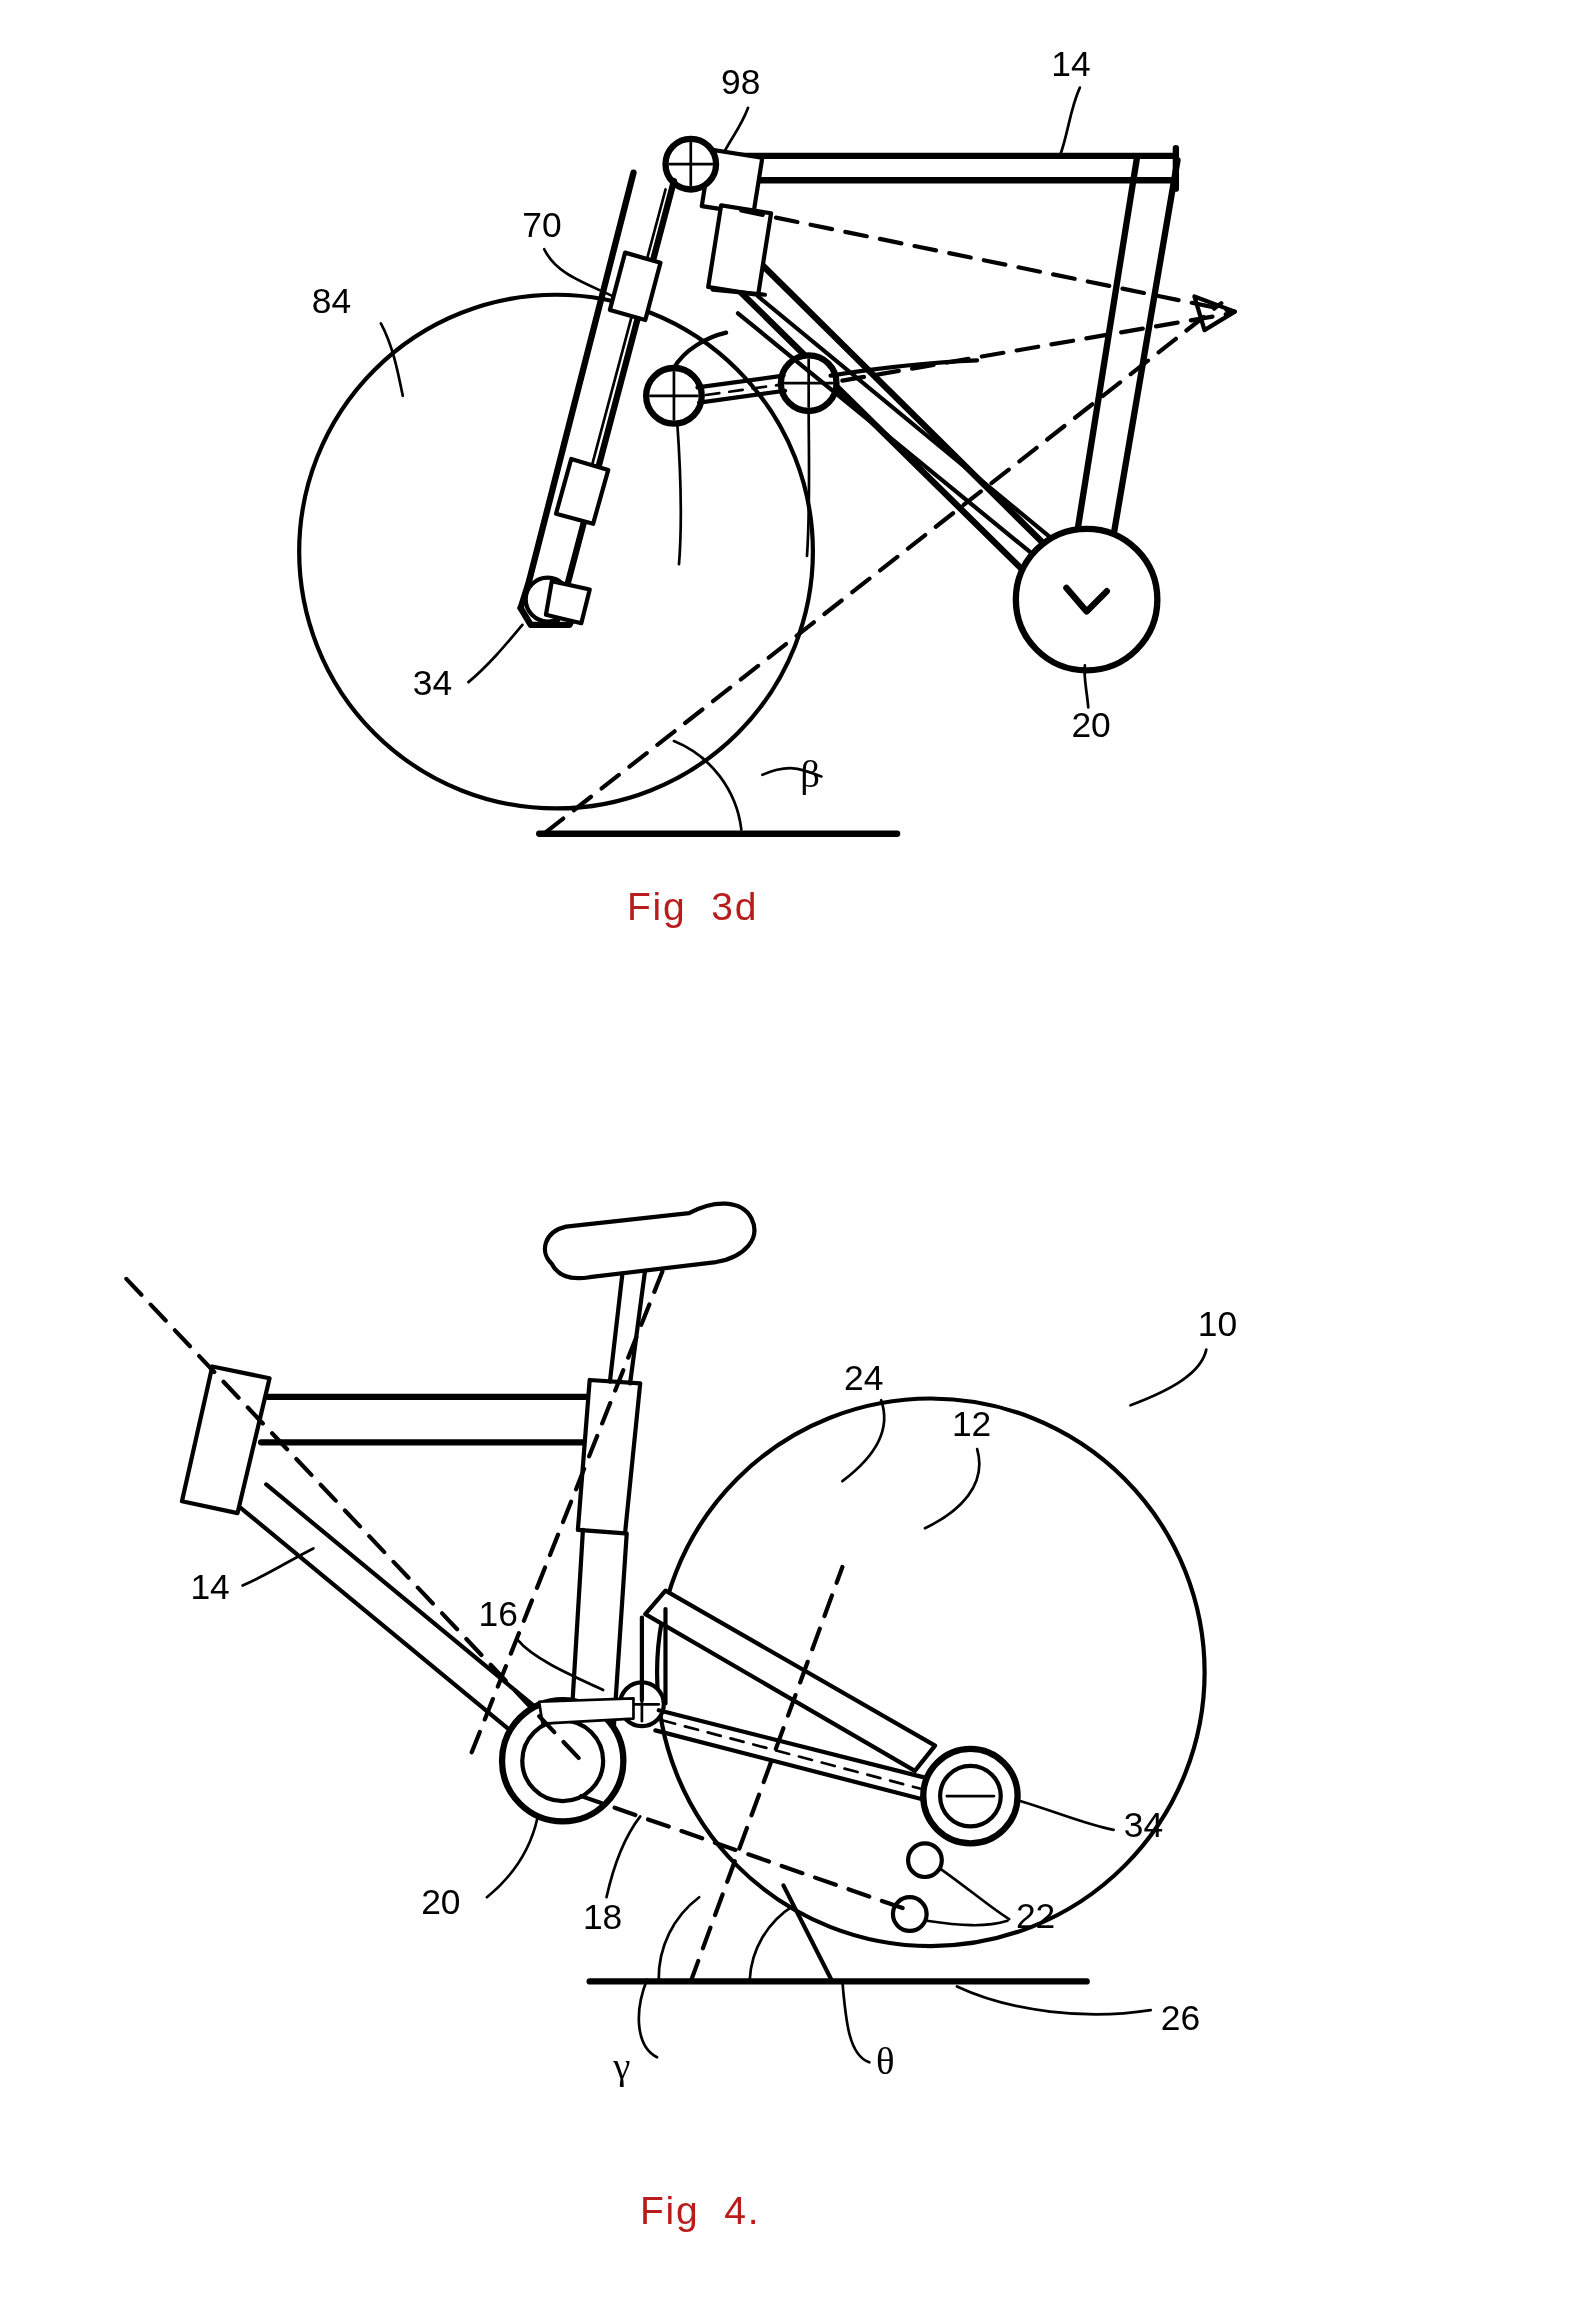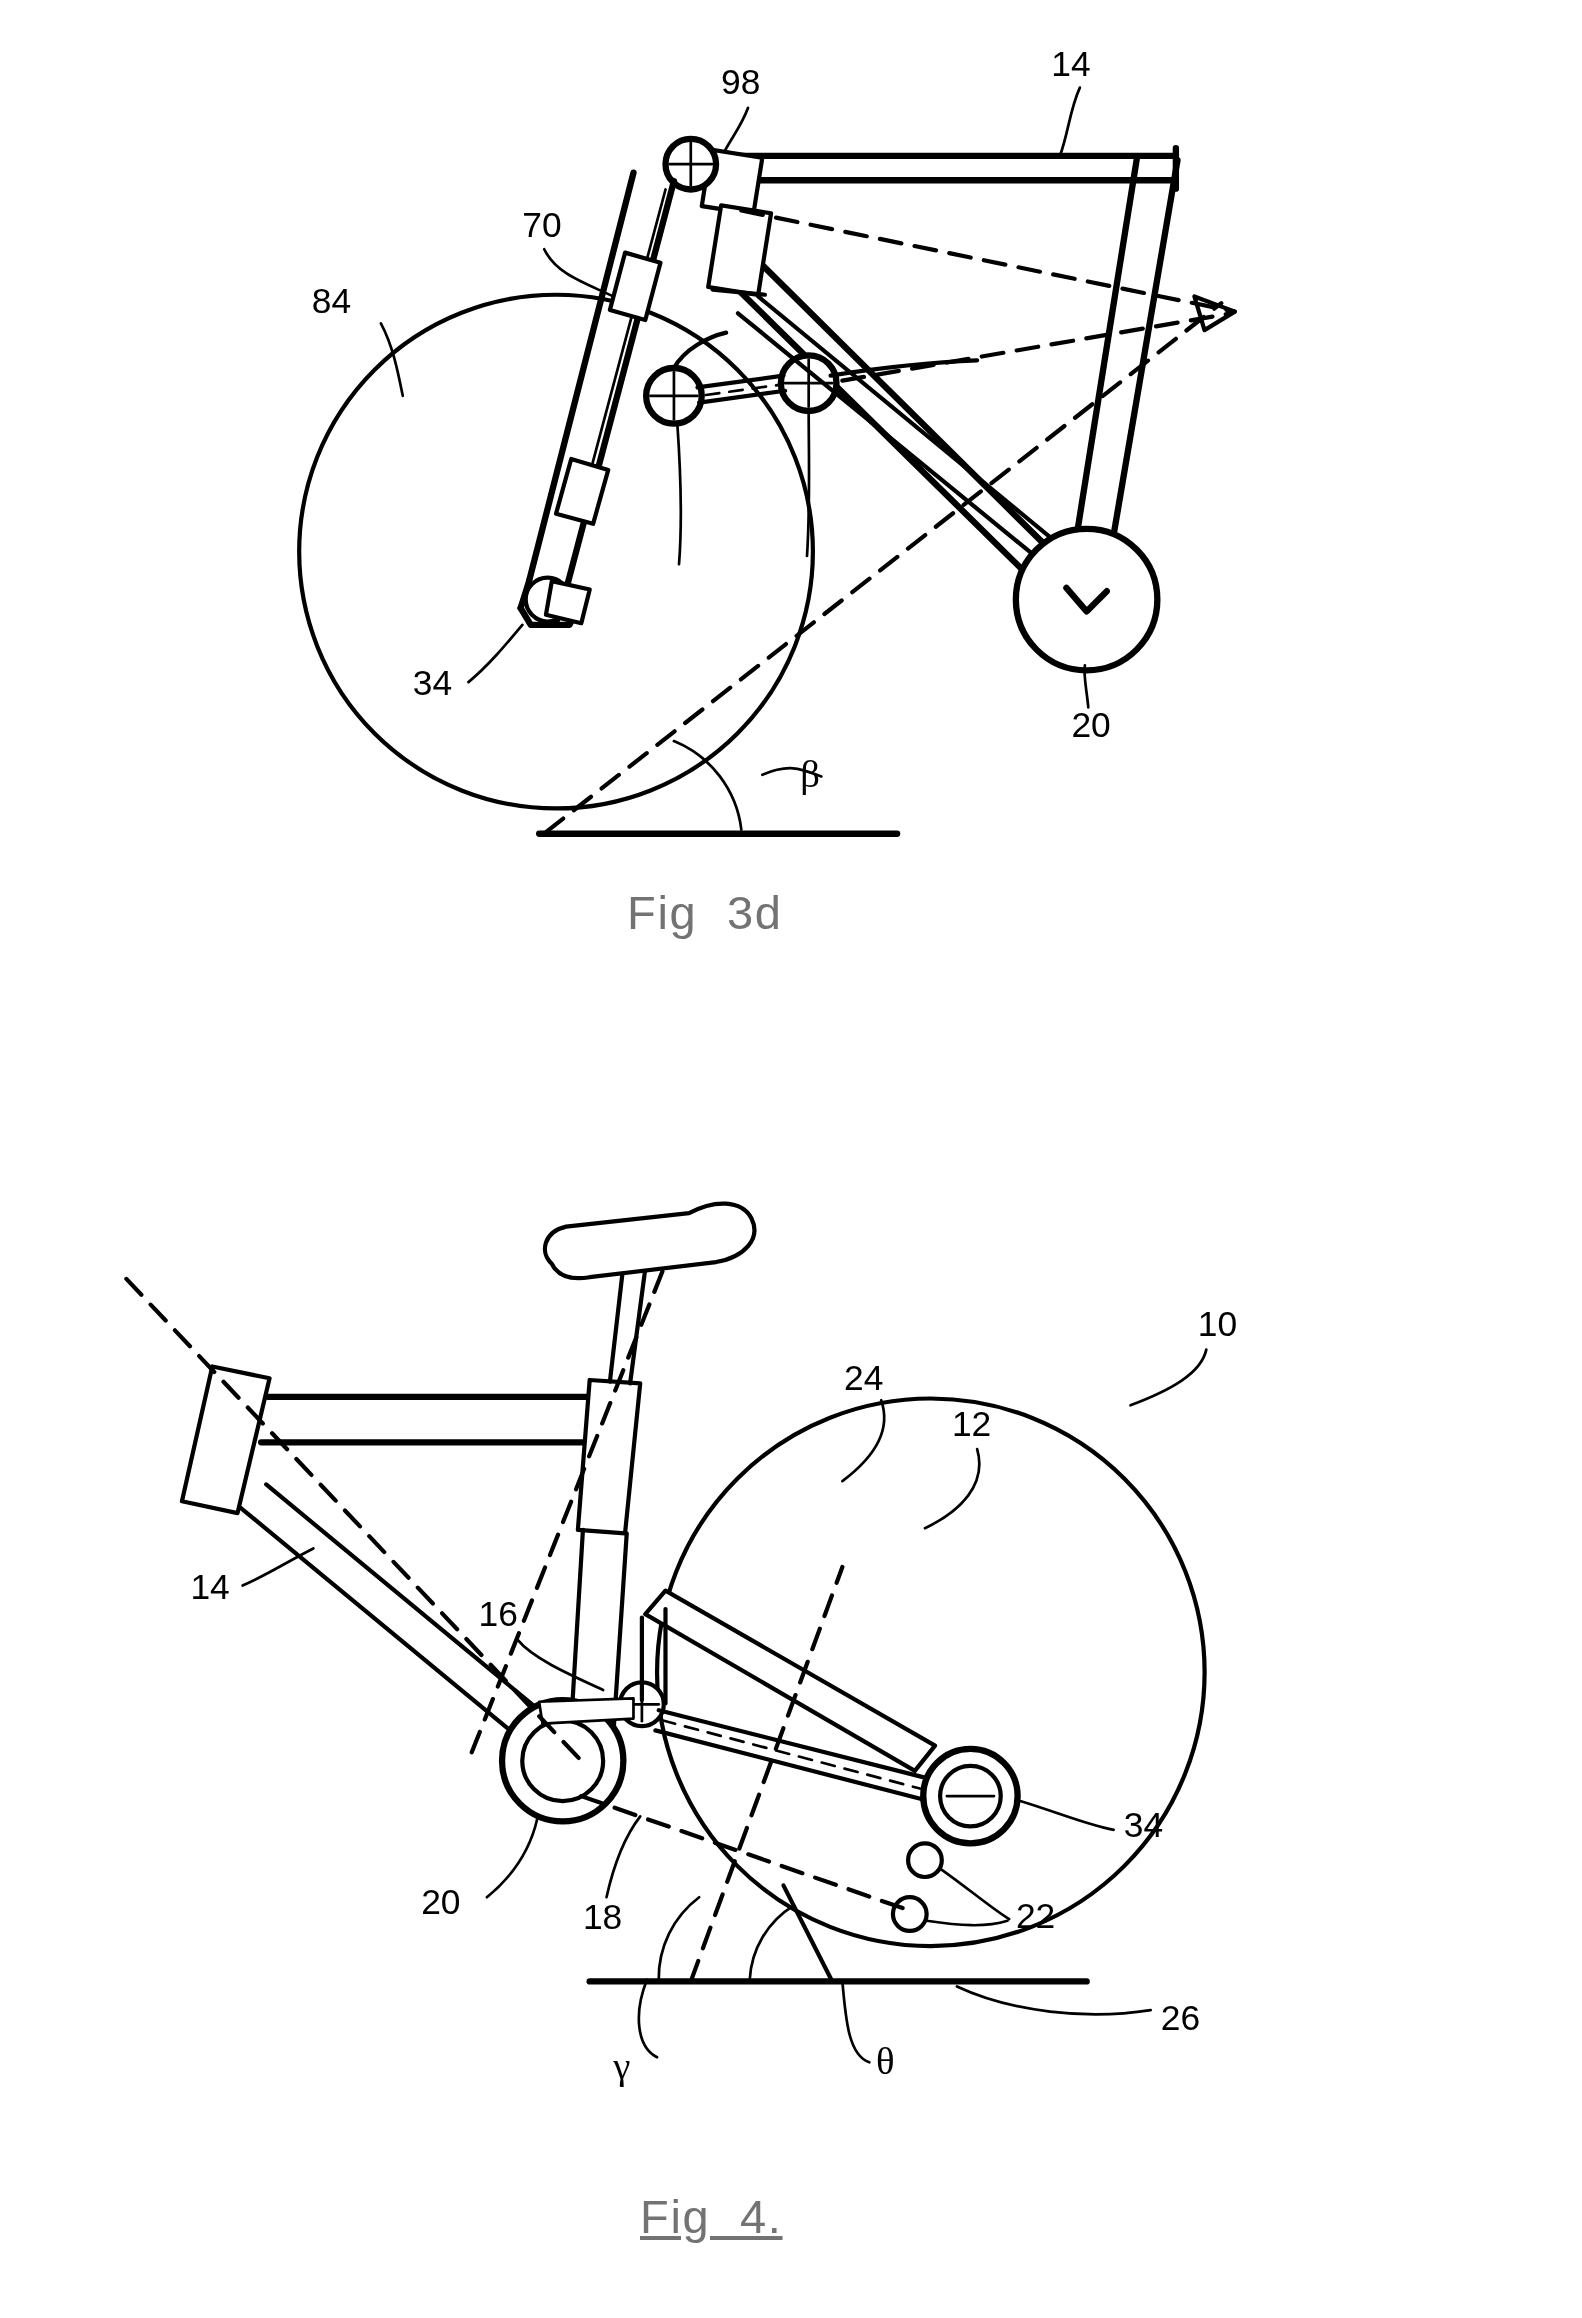--- a/index.html
+++ b/index.html
@@ -17,27 +17,27 @@
   #sheet {
     position: absolute;
     left: 0; top: 0;
     width: 1582px;
     height: 2319px;
     background: #ffffff;
   }
   .figure-caption {
     position: absolute;
     font-family: "Liberation Sans", sans-serif;
-    font-size: 47px;
-    color: #737373;
+    font-size: 39px;
+    color: #b91c1c;
     letter-spacing: 1.7px;
     white-space: pre;
   }
   #cap-3d { left: 627px; top: 885px; }
-  #cap-4  { left: 640px; top: 2189px; text-decoration: underline; }
+  #cap-4  { left: 640px; top: 2189px; }
 
   svg { display: block; }
   .ln   { stroke: #000; fill: none; stroke-linecap: round; stroke-linejoin: round; }
   .thin { stroke-width: 3.2; }
   .med  { stroke-width: 5.0; }
   .thick{ stroke-width: 7.5; }
   .dash { stroke-dasharray: 26 16; }
   .dash2{ stroke-dasharray: 16 12; }
   .fillw{ fill: #ffffff; }
   .lbl {

